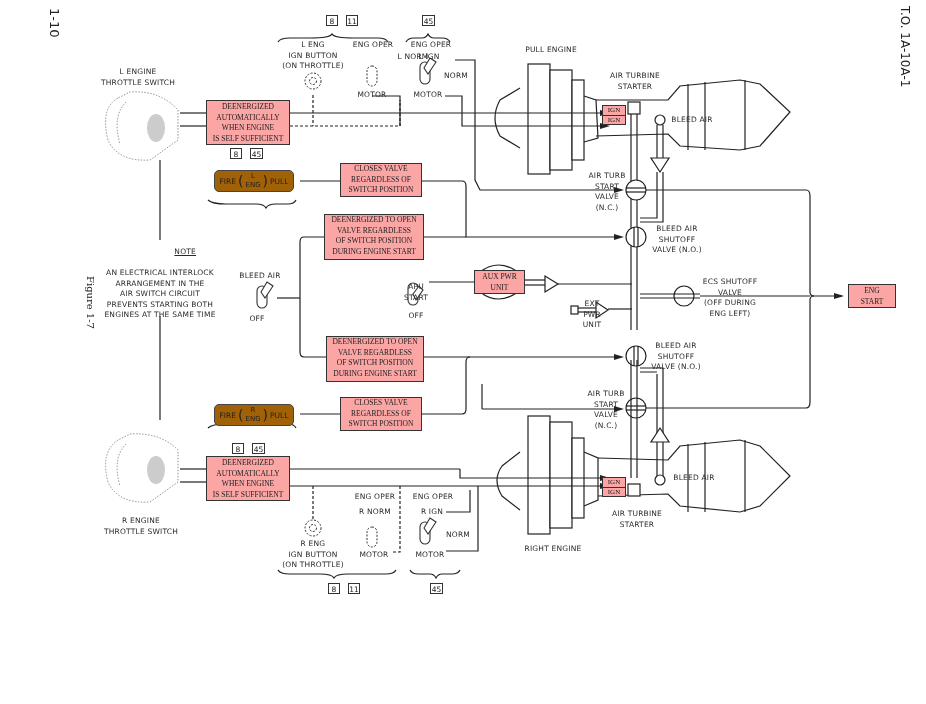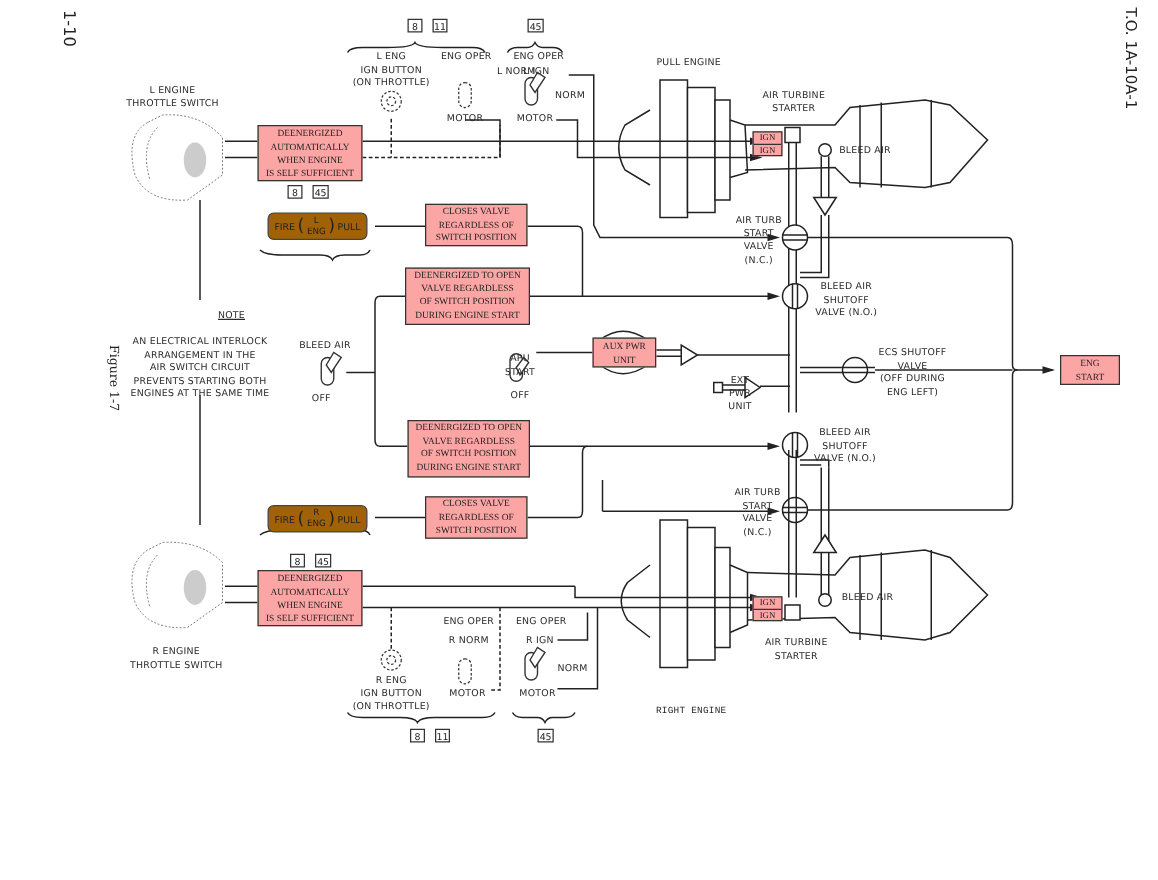--- a/index.html
+++ b/index.html
@@ -317,21 +317,21 @@
 </div>
 <div class="box" style="left:602px; top:477px; width:24px; height:20px; font-size:7px; line-height:9px;">
   <div style="border-bottom:1px solid #333;">IGN</div>
     <div>IGN</div>
 </div>
 <div class="lbl" style="left:672px; top:473px; width:44px;">BLEED AIR</div>
 <div class="lbl" style="left:604px; top:509px; width:66px;">
   <div>AIR TURBINE</div>
     <div>STARTER</div>
 </div>
-<div class="lbl" style="left:520px; top:564px; width:66px;font-family:Liberation Mono, monospace;">RIGHT ENGINE</div>
+<div class="lbl" style="left:520px; top:544px; width:66px;">RIGHT ENGINE</div>
 
 <div class="fire" style="left:214px; top:404px; width:80px; height:22px;">
   <span>FIRE</span>
     <span style="font-size:14px;">(</span>
   <span class="eng">
       <span>R</span>
       <span>ENG</span>
     </span>
   <span style="font-size:14px;">)</span>
     <span>PULL</span>

